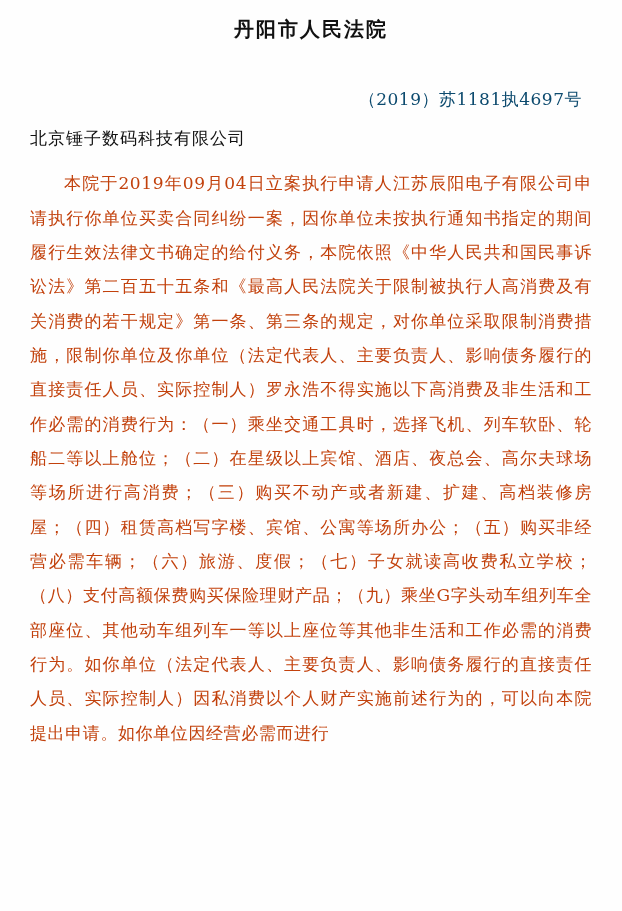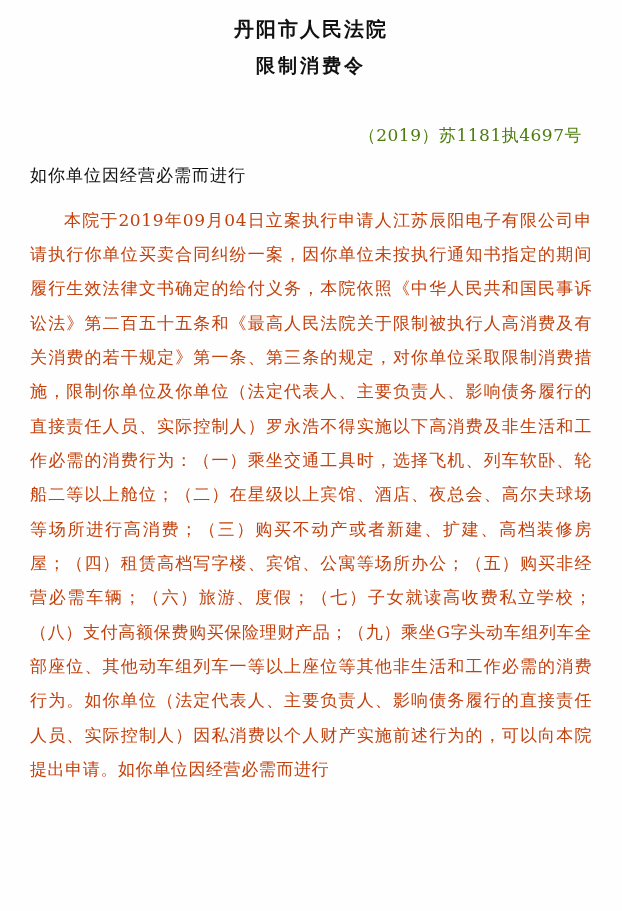--- a/index.html
+++ b/index.html
@@ -40,21 +40,21 @@
     margin: 6px 0 0 0;
     color: #111;
   }
   .case-number {
     text-align: right;
     font-size: 17px;
     line-height: 1.6;
     margin-top: 42px;
     padding-right: 10px;
     letter-spacing: 0.5px;
-    color: #4d7c0f;
+    color: #0c4a6e;
   }
   .recipient {
     text-align: left;
     font-size: 17px;
     line-height: 1.6;
     margin-top: 12px;
     letter-spacing: 1px;
     color: #111;
   }
   .body-text {
@@ -67,17 +67,16 @@
     text-indent: 2em;
     color: #c2410c;
     word-break: break-all;
   }
 </style>
 </head>
 <body>
 
 <div class="page">
   <div class="doc-title">丹阳市人民法院</div>
-  <div class="doc-subtitle">限制消费令</div>
   <div class="case-number">（2019）苏1181执4697号</div>
-  <div class="recipient">如你单位因经营必需而进行</div>
+  <div class="recipient">北京锤子数码科技有限公司</div>
   <div class="body-text">本院于2019年09月04日立案执行申请人江苏辰阳电子有限公司申请执行你单位买卖合同纠纷一案，因你单位未按执行通知书指定的期间履行生效法律文书确定的给付义务，本院依照《中华人民共和国民事诉讼法》第二百五十五条和《最高人民法院关于限制被执行人高消费及有关消费的若干规定》第一条、第三条的规定，对你单位采取限制消费措施，限制你单位及你单位（法定代表人、主要负责人、影响债务履行的直接责任人员、实际控制人）罗永浩不得实施以下高消费及非生活和工作必需的消费行为：（一）乘坐交通工具时，选择飞机、列车软卧、轮船二等以上舱位；（二）在星级以上宾馆、酒店、夜总会、高尔夫球场等场所进行高消费；（三）购买不动产或者新建、扩建、高档装修房屋；（四）租赁高档写字楼、宾馆、公寓等场所办公；（五）购买非经营必需车辆；（六）旅游、度假；（七）子女就读高收费私立学校；（八）支付高额保费购买保险理财产品；（九）乘坐G字头动车组列车全部座位、其他动车组列车一等以上座位等其他非生活和工作必需的消费行为。如你单位（法定代表人、主要负责人、影响债务履行的直接责任人员、实际控制人）因私消费以个人财产实施前述行为的，可以向本院提出申请。如你单位因经营必需而进行</div>
 </div>
 
 </body></html>

